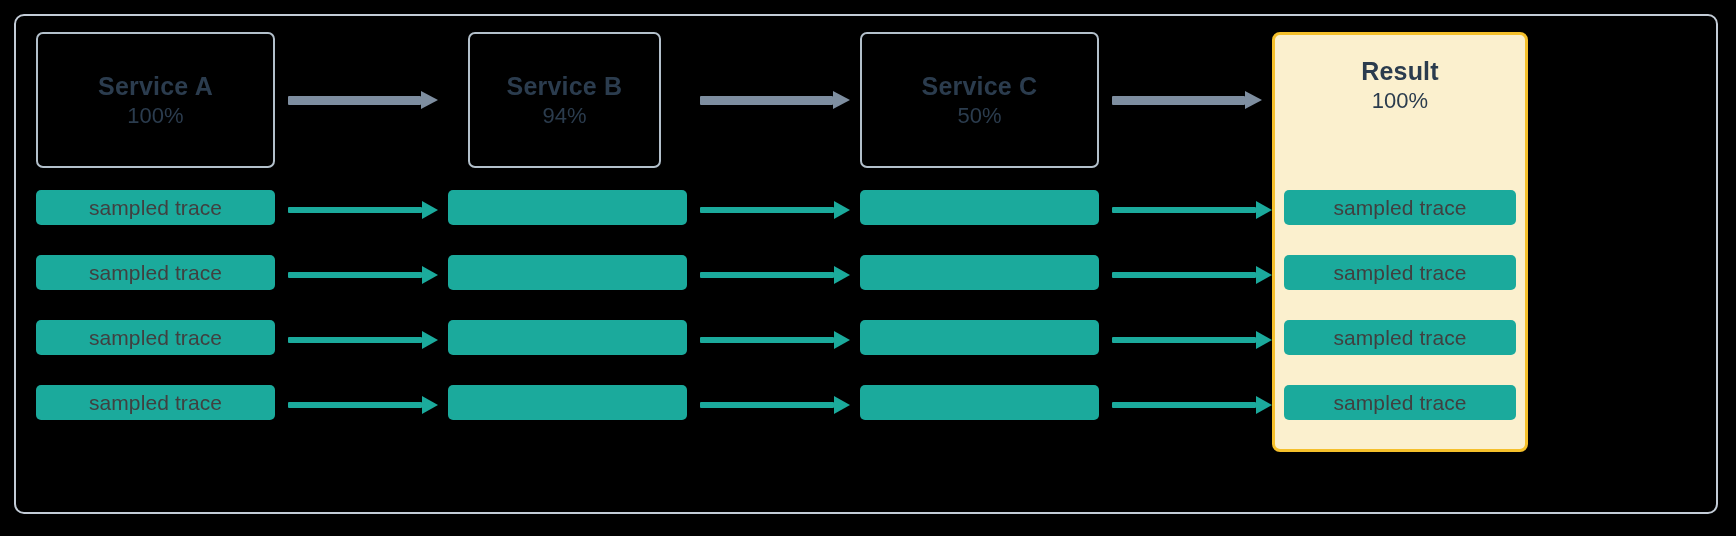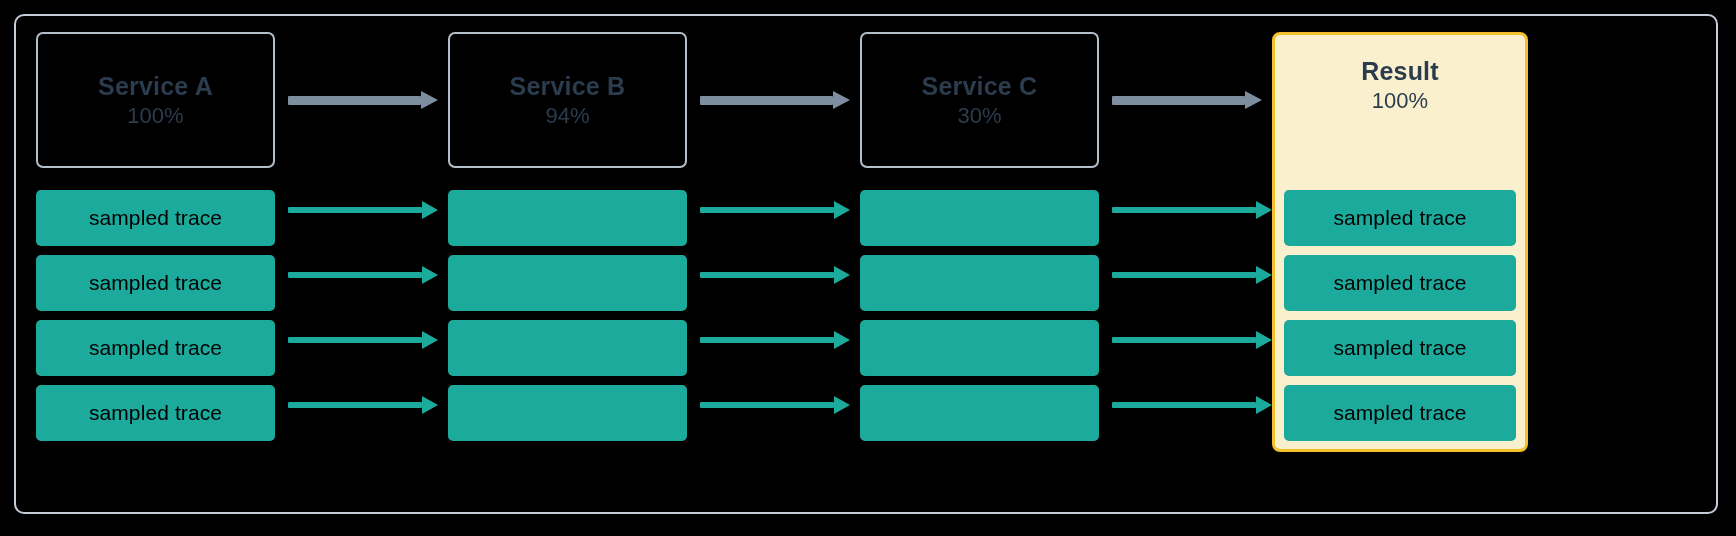--- a/index.html
+++ b/index.html
@@ -90,27 +90,27 @@
     width:0;height:0;
     border-top:9px solid transparent;
     border-bottom:9px solid transparent;
     border-left:17px solid #7E8EA0;
     margin-top:-2px;
   }
 
   
   .trace-bar{
     position:absolute;
-    height:56px;
+    height:35px;
     background:#1BAA9C;
     border-radius:5px;
     display:flex;
     align-items:center;
     justify-content:center;
-    color:#000000;
+    color:#404040;
     font-size:21px;
     font-weight:400;
     letter-spacing:.1px;
   }
   .tarrow{
     position:absolute;
     height:12px;
   }
   .tarrow .shaft{
     position:absolute;
@@ -146,27 +146,27 @@
         <div class="head" style="left: 133px;"></div>
       </div>
       <div class="garrow" style="left: 1112px; width: 150px;">
         <div class="shaft" style="width: 133px;"></div>
         <div class="head" style="left: 133px;"></div>
       </div>
       <div class="svc-box" style="left: 36px; width: 239px;">
         <div class="svc-title">Service A</div>
         <div class="svc-pct">100%</div>
       </div>
-      <div class="svc-box" style="left: 448px; width: 239px;">
+      <div class="svc-box" style="left: 468px; width: 193px;">
         <div class="svc-title">Service B</div>
         <div class="svc-pct">94%</div>
       </div>
       <div class="svc-box" style="left: 860px; width: 239px;">
         <div class="svc-title">Service C</div>
-        <div class="svc-pct">30%</div>
+        <div class="svc-pct">50%</div>
       </div>
       <div id="result-box">
         <div id="result-head">
           <span class="svc-title">Result</span>
           <span class="svc-pct">100%</span>
         </div>
       </div>
       <div class="tarrow" style="left: 288px; top: 204px; width: 150px;">
         <div class="shaft" style="width: 134px;"></div>
         <div class="head" style="left: 134px;"></div>

